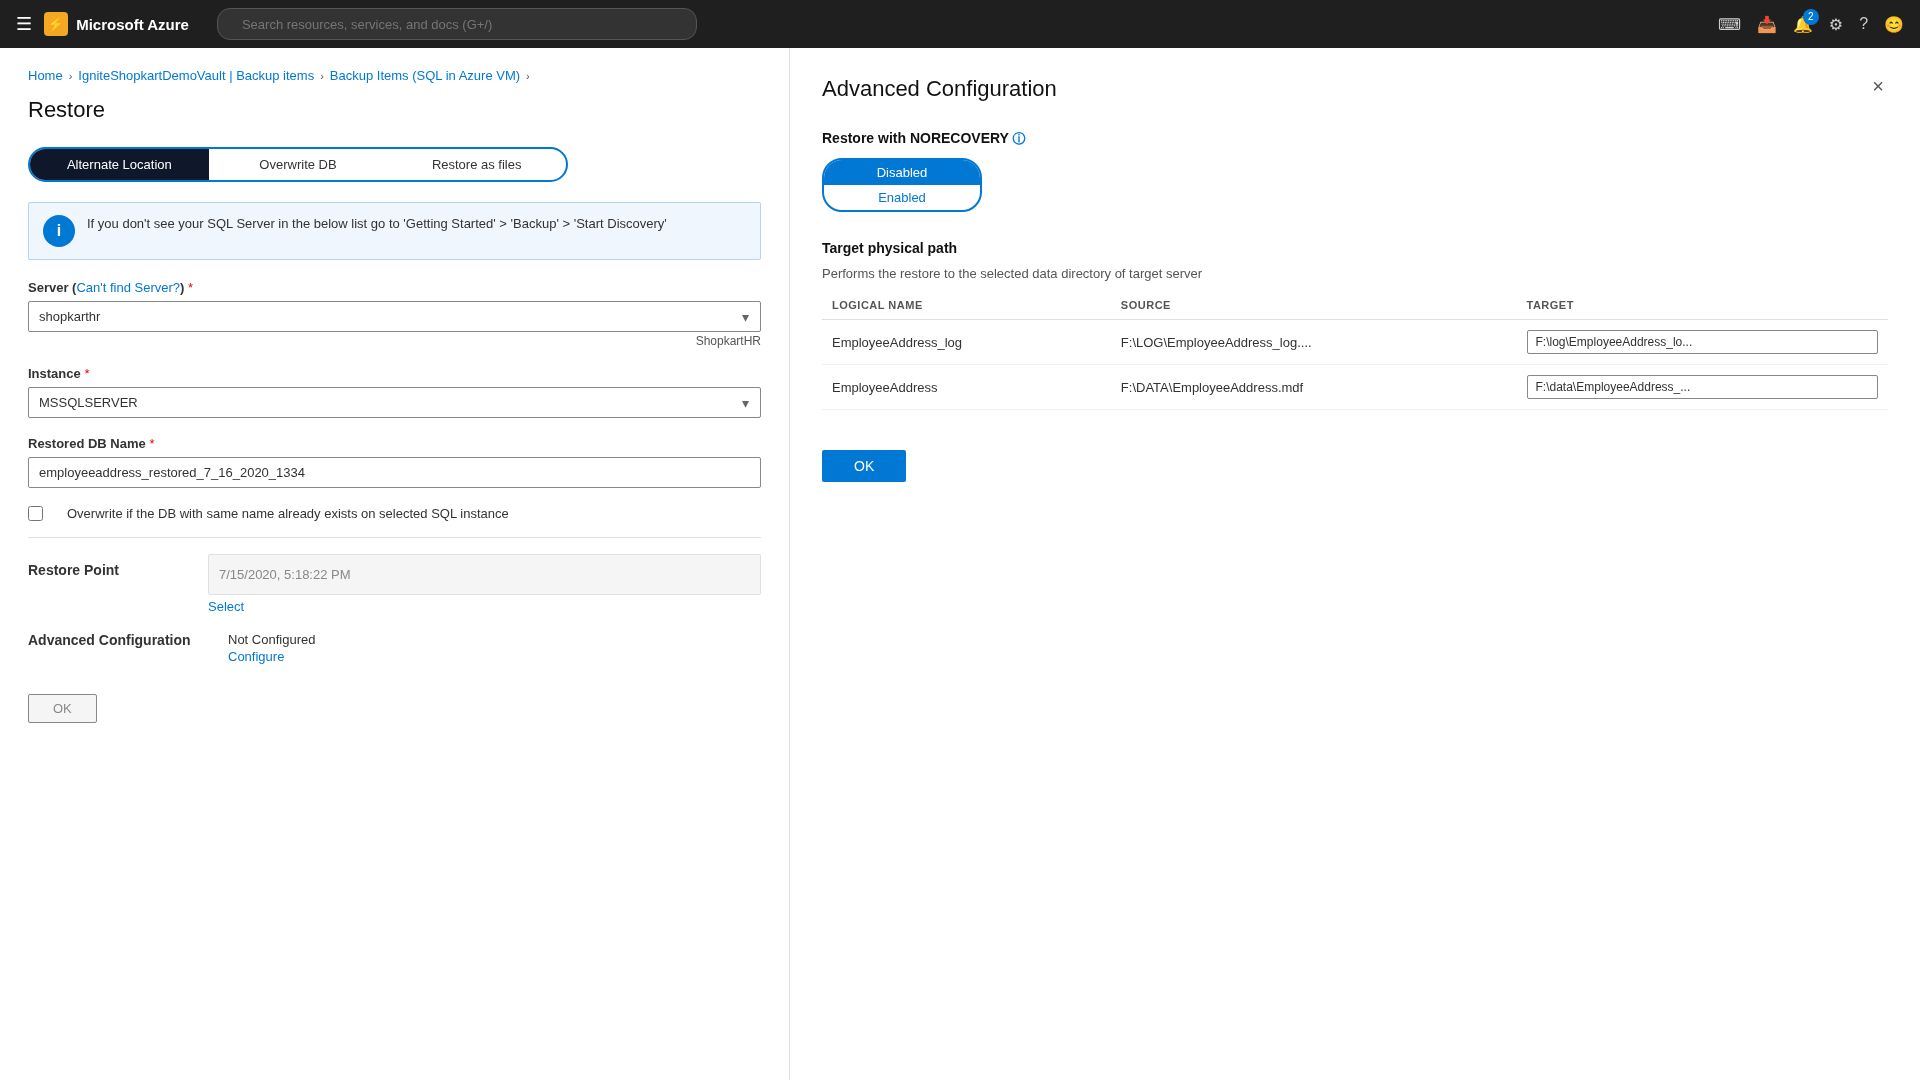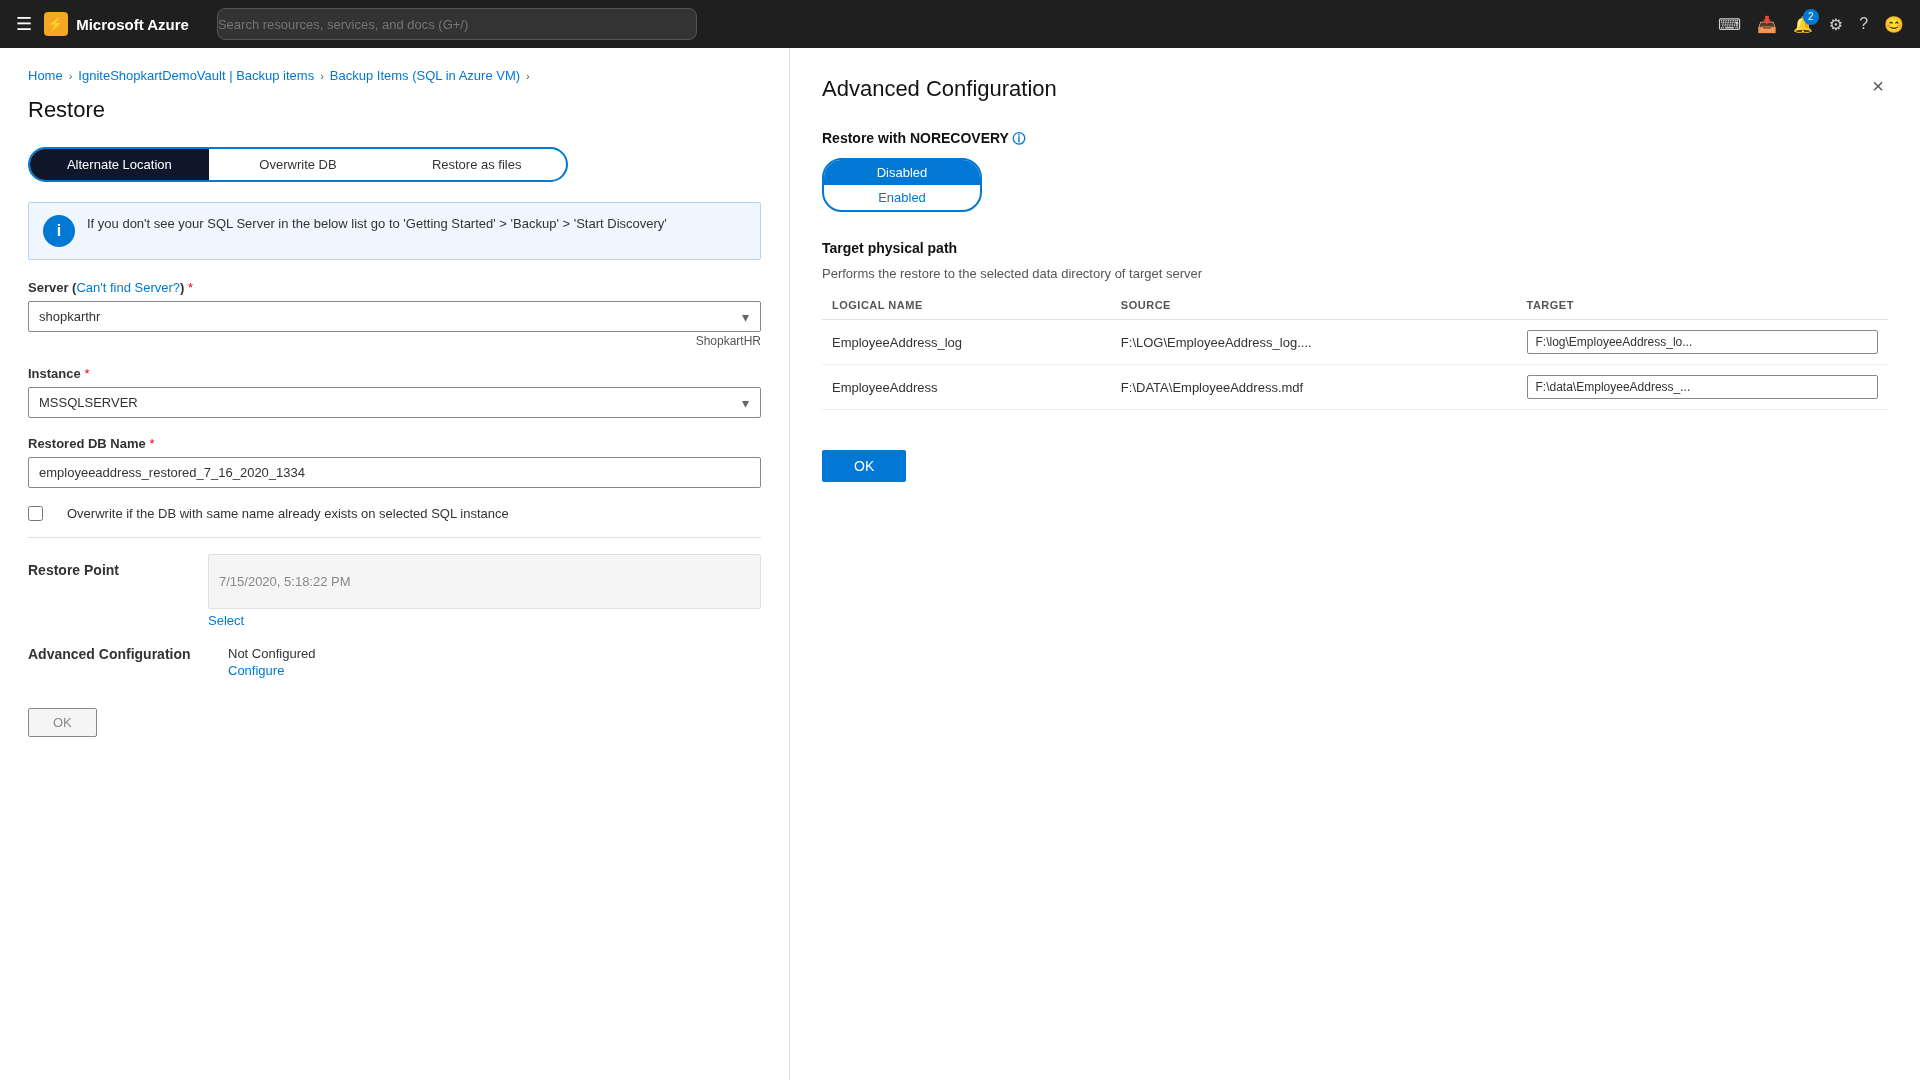--- a/index.html
+++ b/index.html
@@ -9,22 +9,22 @@
     .topnav {
       display: flex; align-items: center; background: #1f1f1f; height: 48px;
       padding: 0 16px; gap: 12px; color: #fff;
     }
     .topnav-hamburger { cursor: pointer; font-size: 18px; color: #fff; }
     .topnav-logo { display: flex; align-items: center; gap: 8px; }
     .topnav-logo-icon { width: 24px; height: 24px; background: #f5a623; border-radius: 4px; display: flex; align-items: center; justify-content: center; font-size: 14px; }
     .topnav-title { color: #fff; font-size: 15px; font-weight: 600; }
     .topnav-search {
       flex: 1; max-width: 480px; margin-left: 16px;
-      background: #333; border: 1px solid #555; border-radius: 8px;
-      display: flex; align-items: center; padding: 0 0; height: 32px;
+      background: #333; border: 1px solid #555; border-radius: 13px;
+      display: flex; align-items: center; padding: 0 24px; height: 32px;
     }
     .topnav-search input {
       background: transparent; border: none; color: #ccc; font-size: 13px;
       outline: none; width: 100%;
     }
     .topnav-icons { margin-left: auto; display: flex; align-items: center; gap: 16px; }
     .topnav-icon { color: #ccc; cursor: pointer; font-size: 16px; position: relative; }
     .badge {
       position: absolute; top: -6px; right: -6px;
       background: #0078d4; color: #fff; border-radius: 50%;
@@ -99,21 +99,21 @@
 
     .checkbox-row { display: flex; align-items: center; gap: 24px; margin-top: 4px; }
     .checkbox-row input[type=checkbox] { width: 15px; height: 15px; cursor: pointer; }
     .checkbox-row label { font-size: 13px; color: #333; cursor: pointer; }
 
     
     .two-col { display: flex; align-items: flex-start; }
     .two-col-label { font-size: 14px; font-weight: 600; min-width: 180px; padding-top: 8px; }
     .two-col-content { flex: 1; }
     .restore-point-input {
-      width: 100%; padding: 19px 10px; border: 1px solid #e0e0e0;
+      width: 100%; padding: 12px 10px; border: 1px solid #e0e0e0;
       background: #f5f5f5; color: #888; font-size: 13px; border-radius: 2px;
     }
     .link-btn { color: #0078d4; font-size: 13px; cursor: pointer; text-decoration: none; display: block; margin-top: 4px; }
 
     
     .adv-config-row { display: flex; align-items: flex-start; gap: 20px; margin-top: 18px; }
     .adv-config-label { font-size: 14px; font-weight: 600; min-width: 180px; padding-top: 0; }
     .adv-config-content { flex: 1; }
     .adv-config-value { font-size: 13px; color: #333; }
     .adv-config-link { color: #0078d4; font-size: 13px; cursor: pointer; text-decoration: none; display: block; margin-top: 2px; }

